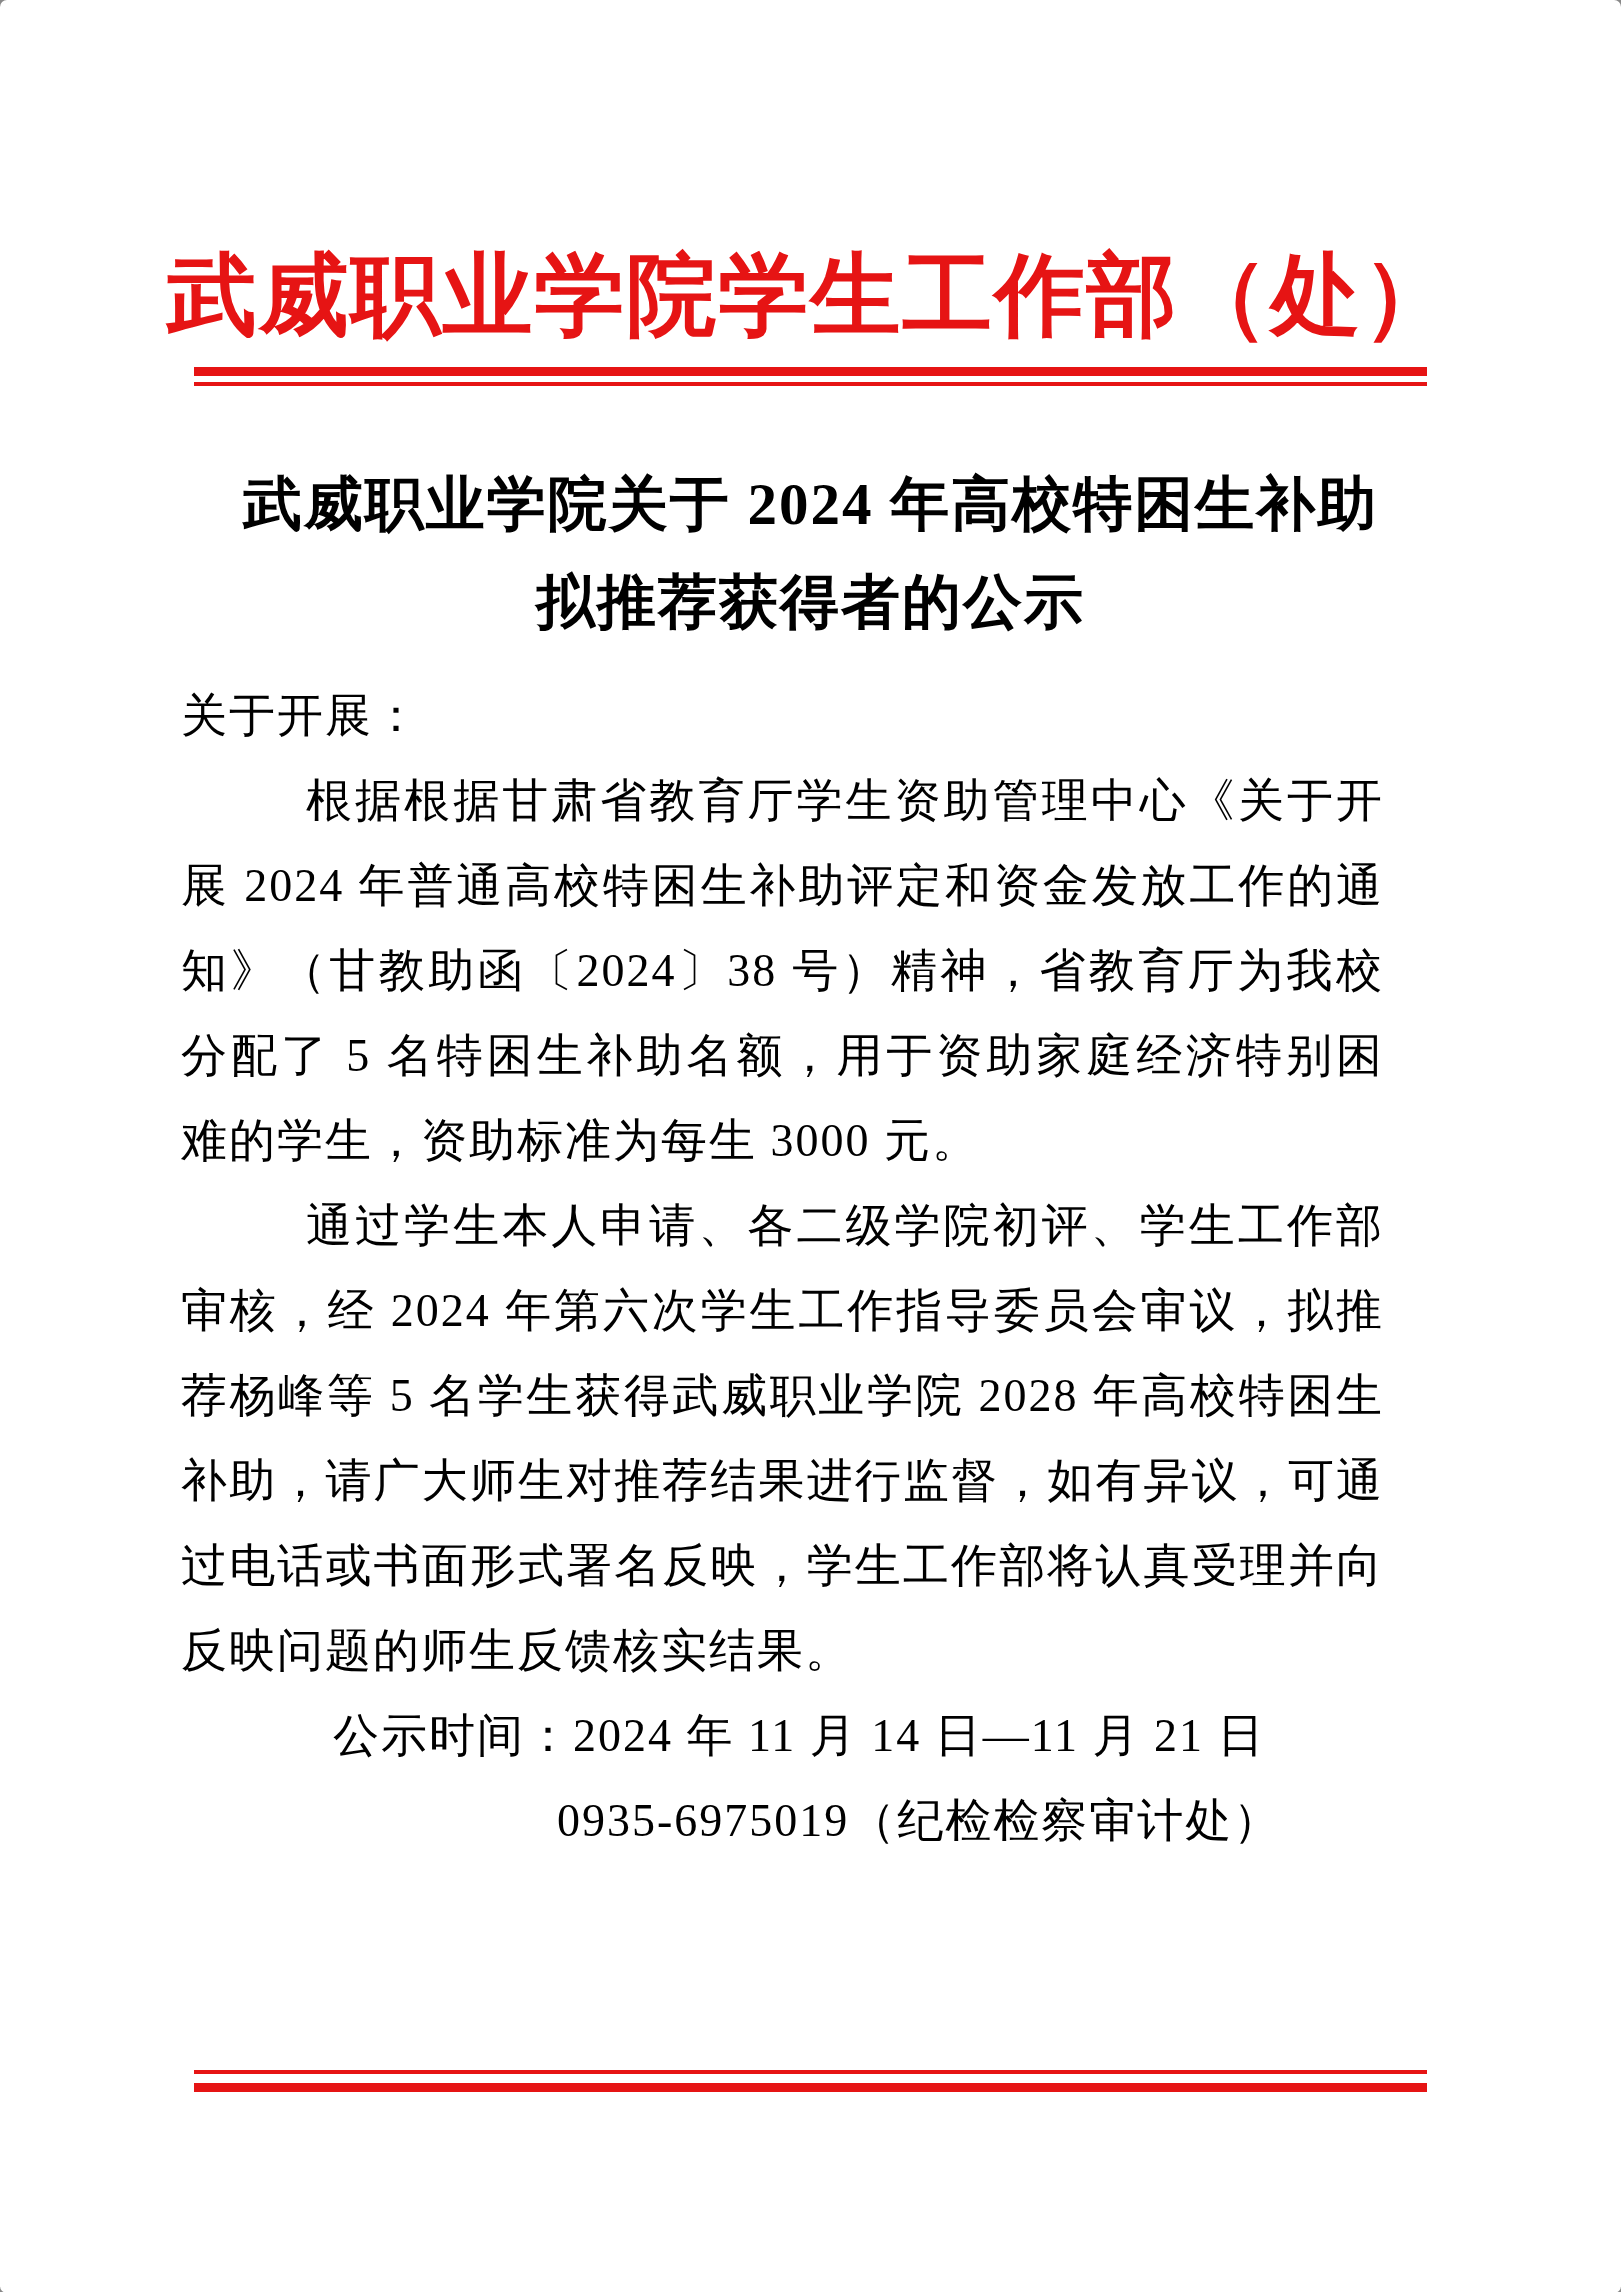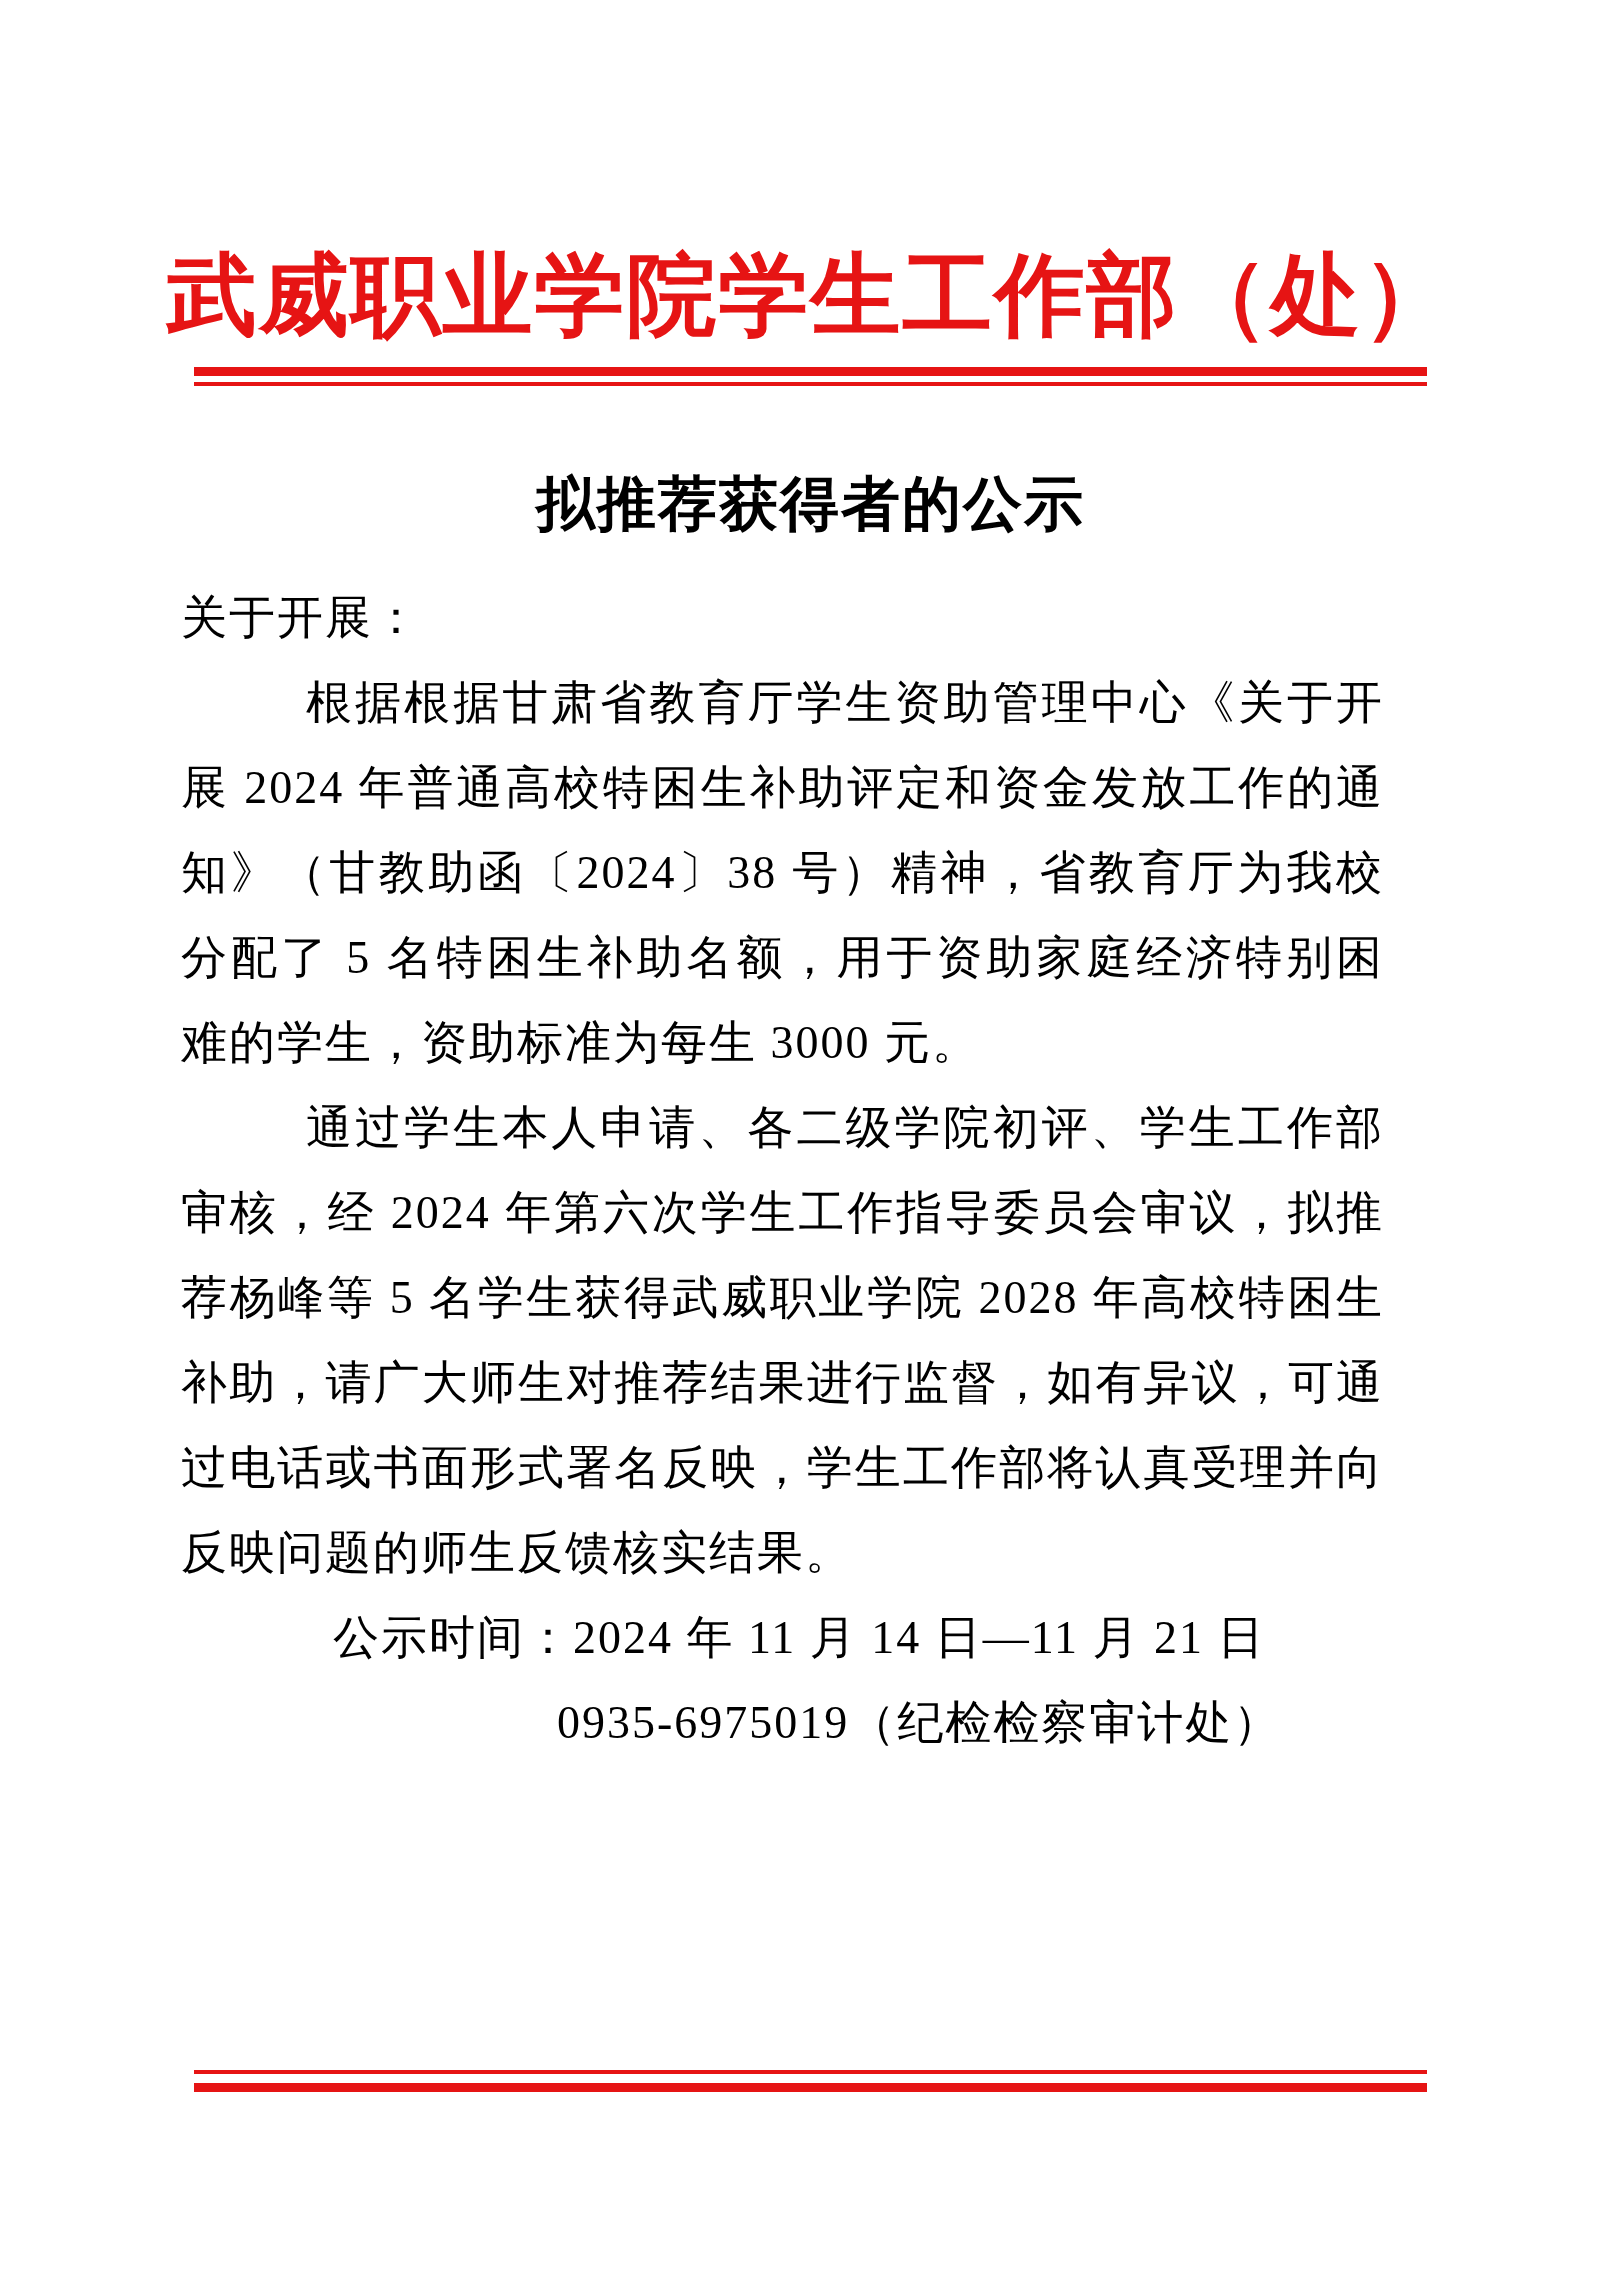--- a/index.html
+++ b/index.html
@@ -9,20 +9,21 @@
   }
   .page {
     position: relative;
     width: 1621px;
     height: 2293px;
     margin: 0 auto;
     background: #ffffff;
     font-family: "Liberation Serif", "DejaVu Serif", serif;
     color: #000000;
     overflow: hidden;
+    border-radius: 7px;
   }
 
   
   .letterhead {
     padding-top: 247px;
     text-align: center;
   }
   .letterhead-title {
     margin: 0;
     font-size: 90px;
@@ -99,20 +100,21 @@
   <div class="letterhead">
     <h1 class="letterhead-title">武威职业学院学生工作部（处）</h1>
   </div>
 
   <div class="rule-top">
     <div class="bar-thick"></div>
     <div class="bar-thin"></div>
   </div>
 
   <div class="doc-title">
+    <p class="line">武威职业学院关于 2024 年高校特困生补助</p>
     <p class="line">拟推荐获得者的公示</p>
   </div>
 
   <div class="body-text">
     <p>关于开展：</p>
     <p class="p-indent">根据根据甘肃省教育厅学生资助管理中心《关于开展 2024 年普通高校特困生补助评定和资金发放工作的通知》（甘教助函〔2024〕38 号）精神，省教育厅为我校分配了 5 名特困生补助名额，用于资助家庭经济特别困难的学生，资助标准为每生 3000 元。</p>
     <p class="p-indent">通过学生本人申请、各二级学院初评、学生工作部审核，经 2024 年第六次学生工作指导委员会审议，拟推荐杨峰等 5 名学生获得武威职业学院 2028 年高校特困生补助，请广大师生对推荐结果进行监督，如有异议，可通过电话或书面形式署名反映，学生工作部将认真受理并向反映问题的师生反馈核实结果。</p>
     <p class="p-date">公示时间：2024 年 11 月 14 日—11 月 21 日</p>
     <p class="p-phone2">0935-6975019（纪检检察审计处）</p>
   </div>

